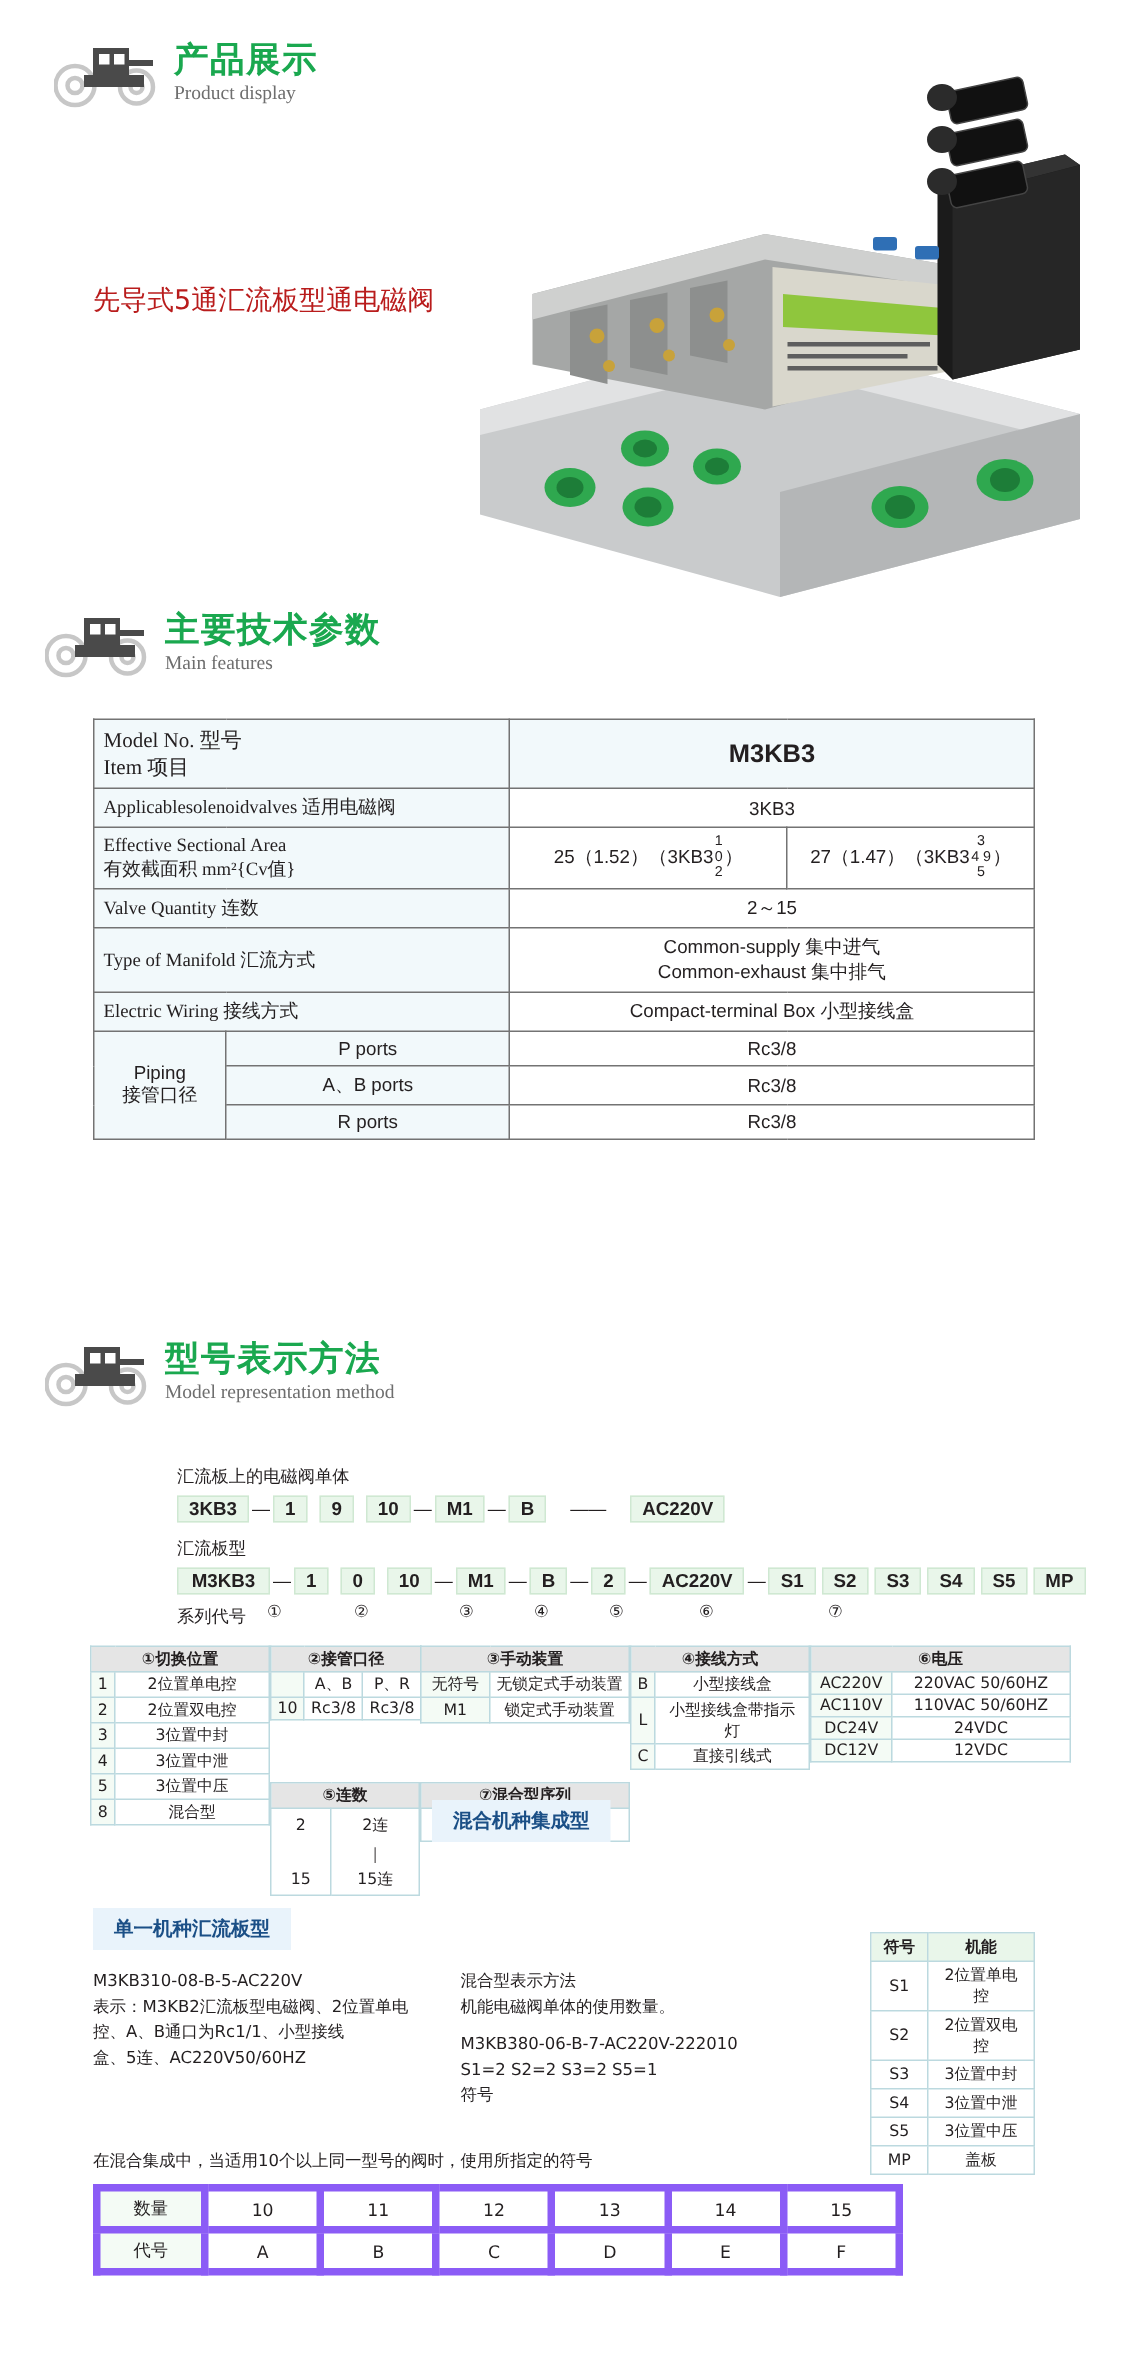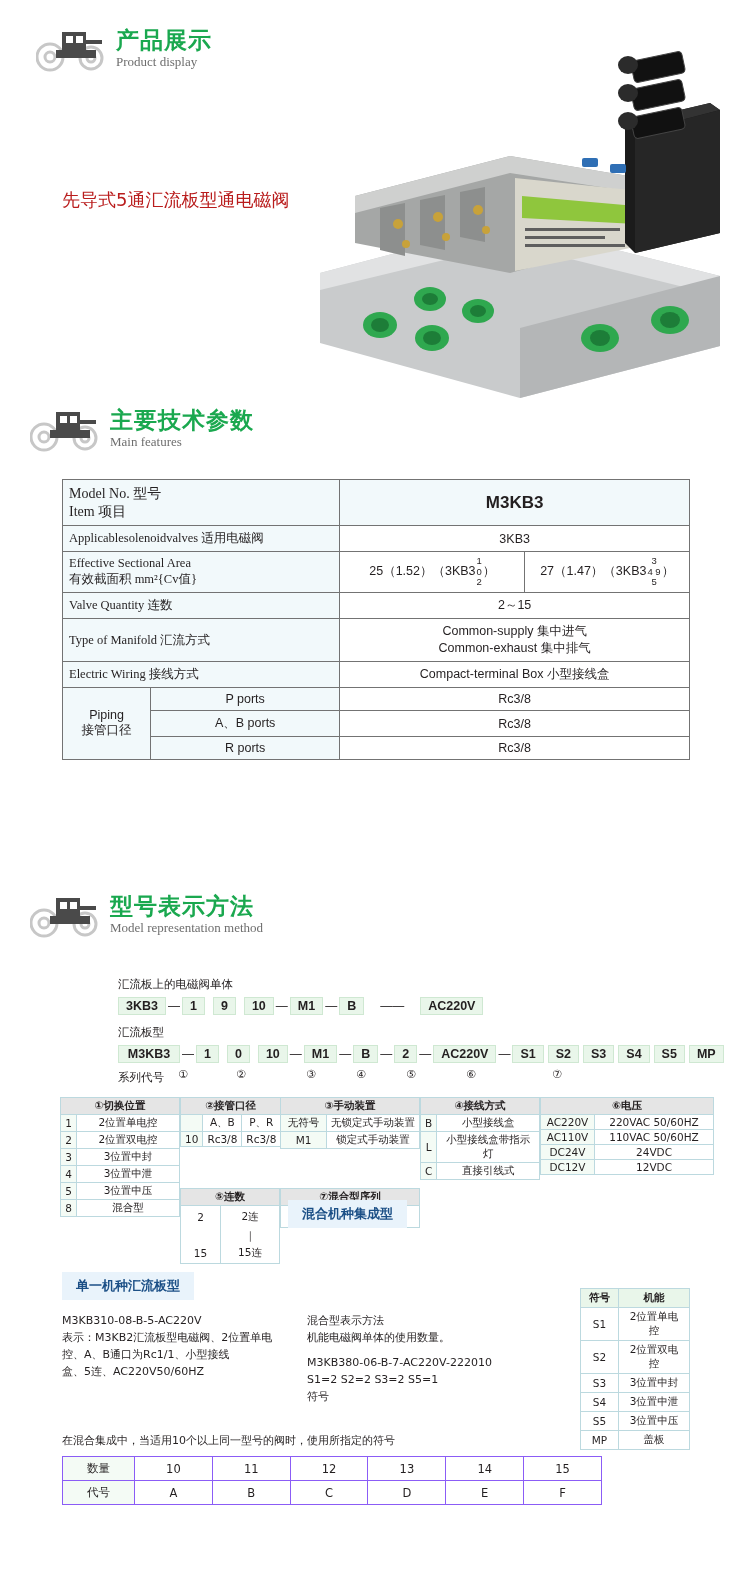--- a/index.html
+++ b/index.html
@@ -52,21 +52,21 @@
 
   
   .blk-title { display:inline-block; background:#e9f3fb; color:#1b4f86; font-weight:bold; font-size:13px; padding:5px 14px; font-family:"DejaVu Sans", sans-serif;}
   .btxt { font-size:11px; line-height:1.55; font-family:"DejaVu Sans", sans-serif; }
 
   .fn { border-collapse:collapse; font-size:10.5px; font-family:"DejaVu Sans", sans-serif; }
   .fn td { border:1px solid #bcd9df; padding:2px 6px; text-align:center; }
   .fn .head { background:#e9f6ea; font-weight:bold; }
 
   .qty { border-collapse:collapse; font-size:11.5px; width:540px; font-family:"DejaVu Sans", sans-serif;}
-  .qty td { border:1px solid #8b5cf6; padding:4px 6px; text-align:center; }
+  .qty td { border:5px solid #8b5cf6; padding:4px 6px; text-align:center; }
   .qty .head { background:#f4fbf5; }
 </style>
 </head>
 <body>
 
 <div class="page">
 
   <div class="sec-head" style="left:36px; top:24px;">
     <div class="sec-icon">
       <svg width="72" height="48" viewBox="0 0 72 48">

